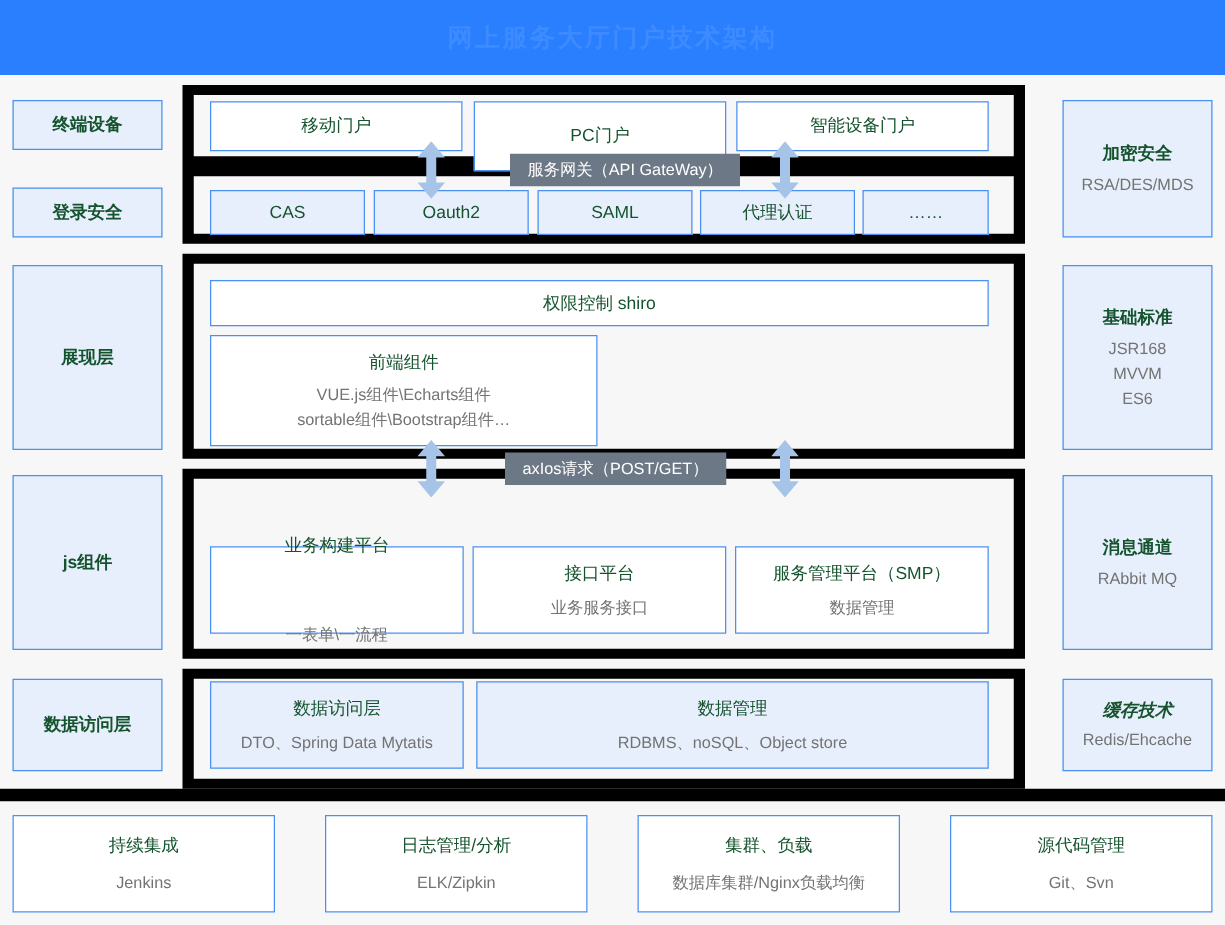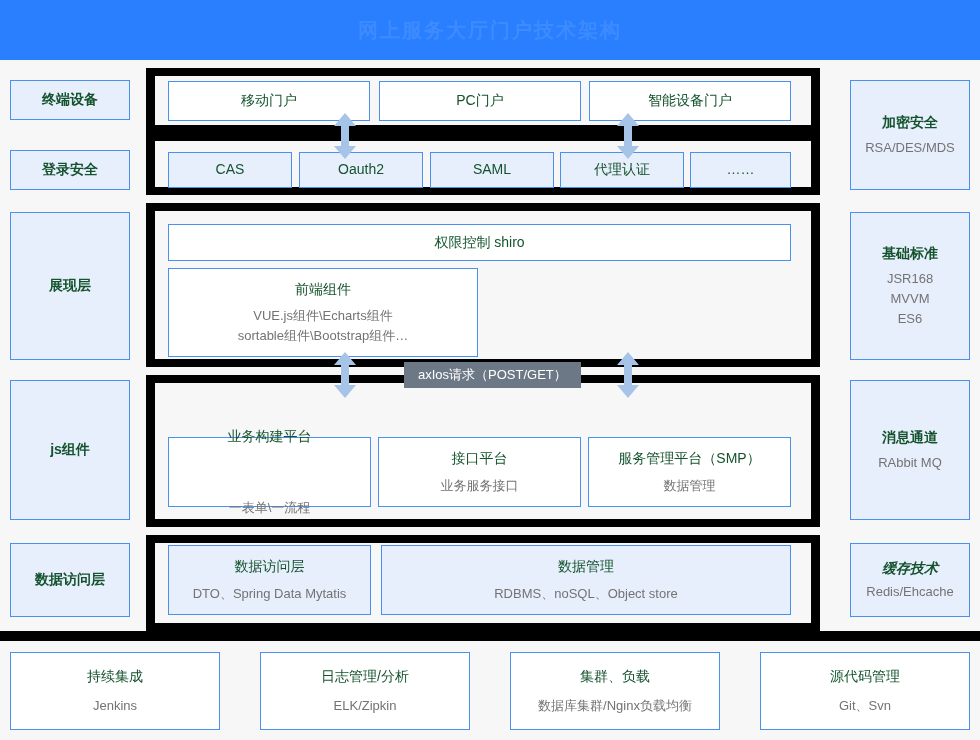--- a/index.html
+++ b/index.html
@@ -141,38 +141,41 @@
 
   <div class="center-frame" style="left:146px;top:375px;width:674px;height:152px;"></div>
   <div class="center-inner" style="left:155px;top:383px;width:656px;height:136px;"></div>
 
   <div class="center-frame" style="left:146px;top:535px;width:674px;height:96px;"></div>
   <div class="center-inner" style="left:155px;top:543px;width:656px;height:80px;"></div>
 
   <div class="box fill-white" style="position:absolute;left:168px;top:81px;width:202px;height:40px;z-index:4;">
     <span class="t">移动门户</span>
   </div>
-  <div class="box fill-white" style="position:absolute;left:379px;top:81px;width:202px;height:40px;z-index:4;">
+  <div class="box fill-white" style="position:absolute;left:379px;top:81px;width:202px;height:56px;z-index:4;">
     <span class="t">PC门户</span>
   </div>
   <div class="box fill-white" style="position:absolute;left:589px;top:81px;width:202px;height:40px;z-index:4;text-align:right;">
     <span class="t">智能设备门户</span>
   </div>
 
   <div class="arrow" style="left:334px;top:113px;">
     <svg width="22" height="46" viewBox="0 0 22 46">
         <polygon points="11,0 22,13 15,13 15,33 22,33 11,46 0,33 7,33 7,13 0,13" fill="#a6c3e8"></polygon>
       </svg>
   </div>
   <div class="arrow" style="left:617px;top:113px;">
     <svg width="22" height="46" viewBox="0 0 22 46">
         <polygon points="11,0 22,13 15,13 15,33 22,33 11,46 0,33 7,33 7,13 0,13" fill="#a6c3e8"></polygon>
       </svg>
   </div>
 
+  <div class="badge" style="left:408px;top:123px;">
+    <span>服务网关（API GateWay）</span>
+  </div>
 
   <div class="box fill-blue" style="position:absolute;left:168px;top:152px;width:124px;height:36px;z-index:4;">
     <span class="t">CAS</span>
   </div>
   <div class="box fill-blue" style="position:absolute;left:299px;top:152px;width:124px;height:36px;z-index:4;">
     <span class="t">Oauth2</span>
   </div>
   <div class="box fill-blue" style="position:absolute;left:430px;top:152px;width:124px;height:36px;z-index:4;">
     <span class="t">SAML</span>
   </div>

